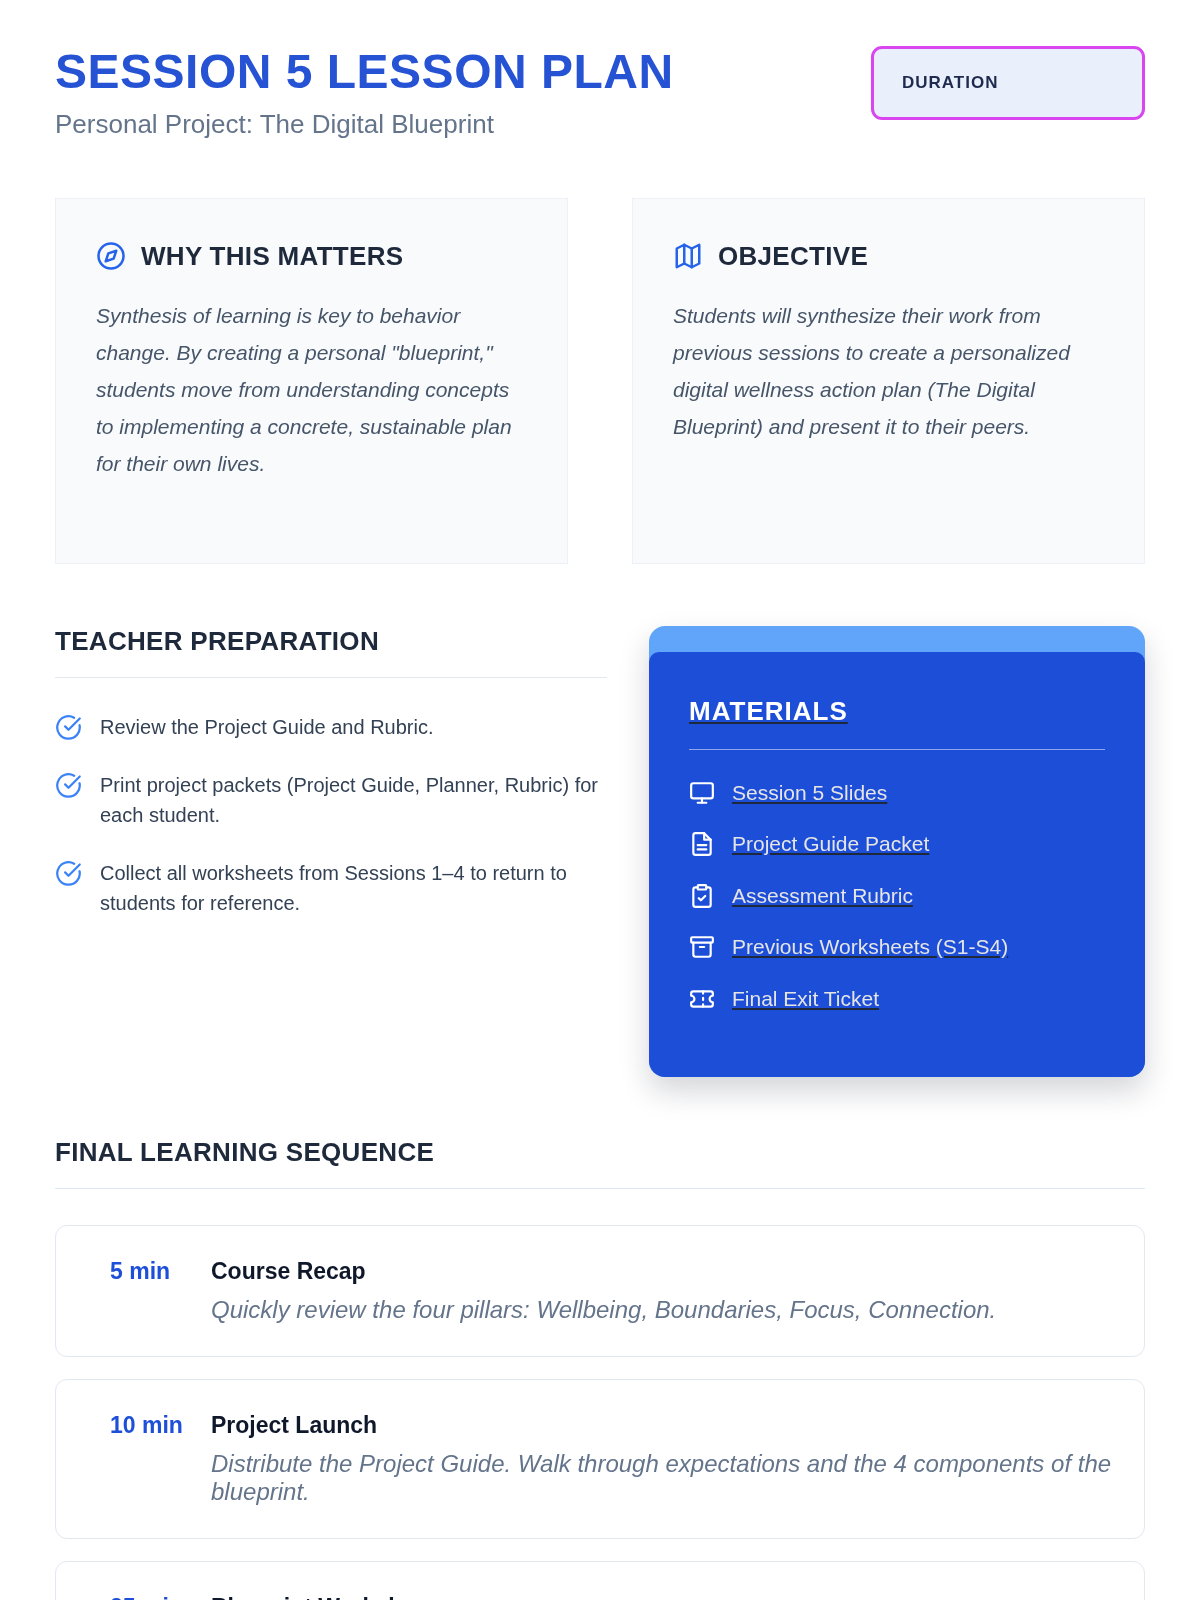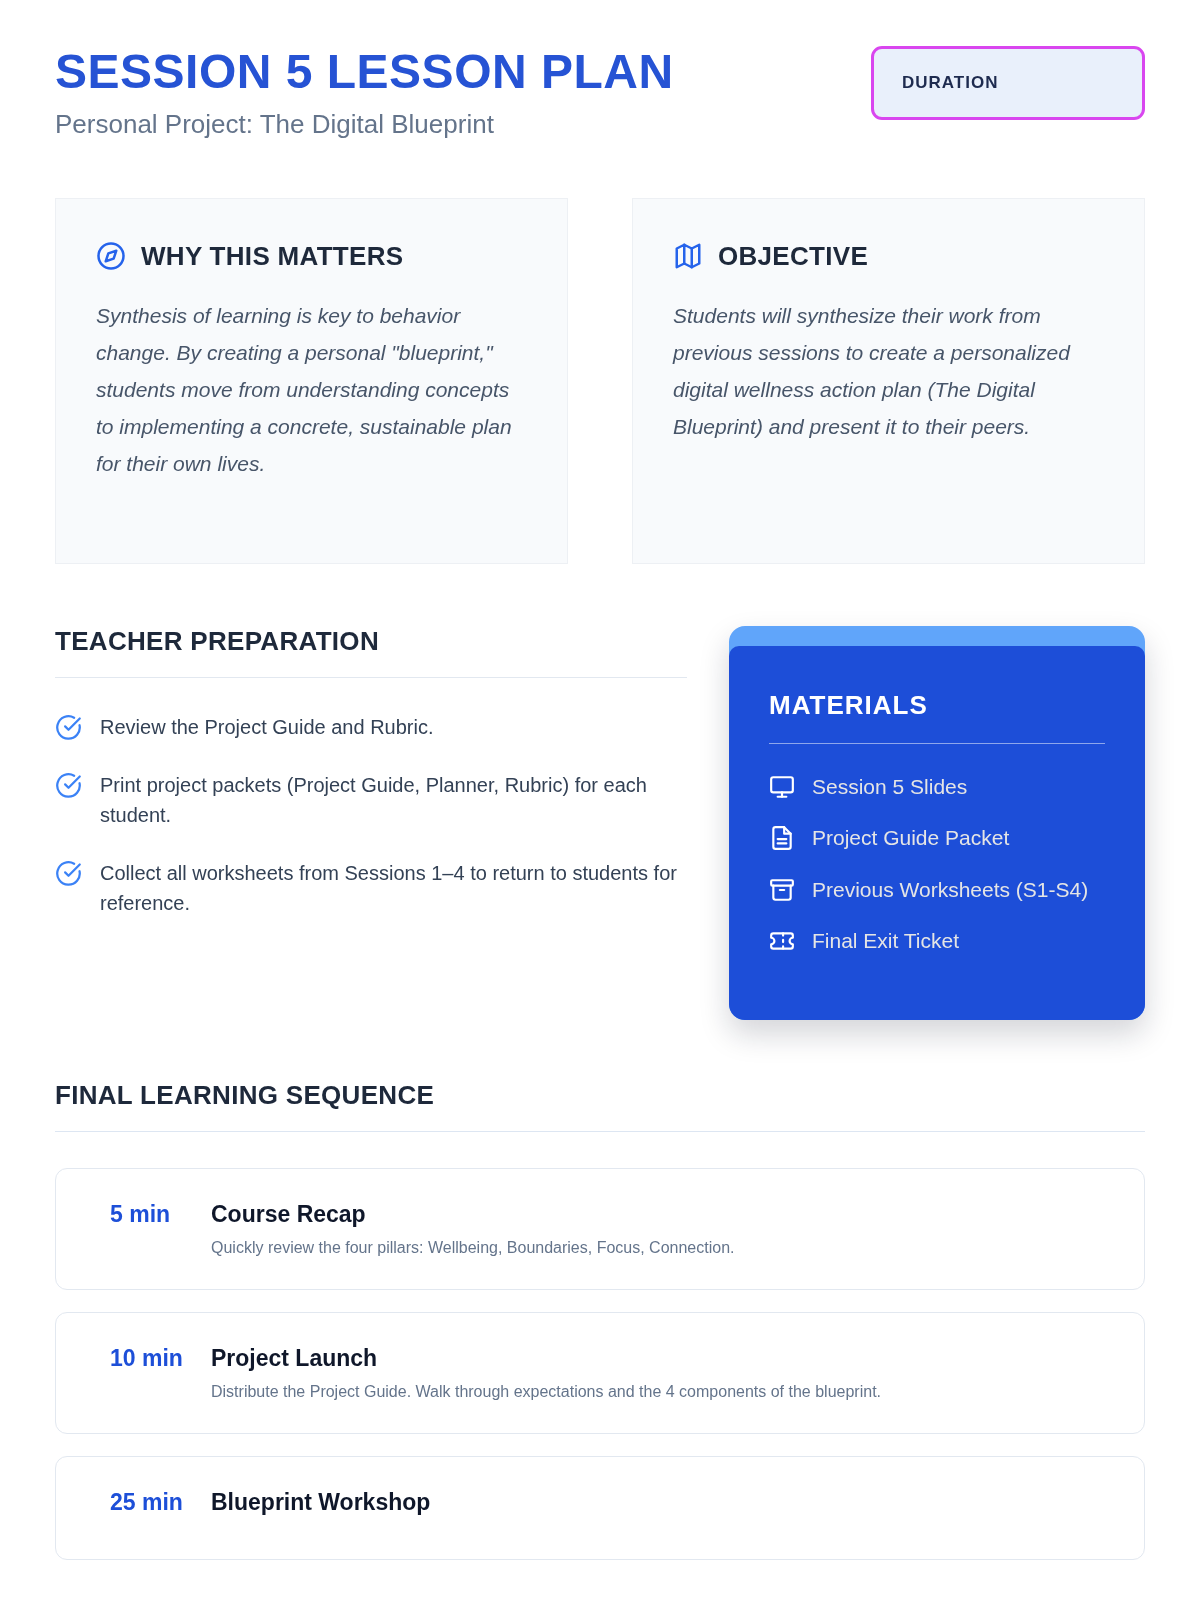--- a/index.html
+++ b/index.html
@@ -28,40 +28,40 @@
   
   .mid-row { margin-top: 62px; display: flex; align-items: flex-start; }
   .prep-col { flex: 1; padding-right: 42px; }
   .section-title { font-size: 26px; font-weight: 800; color: #1e293b; letter-spacing: 0.3px; }
   .rule { border: none; border-top: 1px solid #e2e8f0; margin-top: 20px; }
   .prep-list { list-style: none; margin-top: 34px; }
   .prep-item { display: flex; align-items: flex-start; gap: 18px; margin-bottom: 28px;
                font-size: 20px; line-height: 1.5; color: #334155; }
   .check-icon { color: #3b82f6; flex: 0 0 auto; margin-top: 2px; display: inline-flex; }
 
-  .materials-wrap { width: 416px; background: #60a5fa; border-radius: 16px; padding-top: 20px;
-                    box-shadow: 0 14px 30px rgba(15,23,42,0.18); }
+  .materials-wrap { width: 496px; background: #60a5fa; border-radius: 16px; padding-top: 26px;
+                    box-shadow: 0 14px 30px rgba(15,23,42,0.18); text-decoration: underline; }
   .materials-card { background: #1d4ed8; border-radius: 10px 10px 16px 16px; padding: 44px 40px 46px; color: #ffffff; }
   .materials-title { font-size: 26px; font-weight: 800; letter-spacing: 1px; color: #ffffff; }
   .materials-rule { border: none; border-top: 1px solid rgba(255,255,255,0.5); margin: 22px 0 28px; }
   .materials-list { list-style: none; }
   .materials-item { display: flex; align-items: center; gap: 17px; margin-bottom: 21px;
                     font-size: 21px; line-height: 1.45; color: #e5e5e5; }
   .materials-item:last-child { margin-bottom: 17px; }
   .m-icon { color: #ffffff; flex: 0 0 auto; display: inline-flex; }
 
   
   .sequence-section { margin-top: 60px; }
   .seq-rule { border: none; border-top: 1px solid #dde6f2; margin-top: 20px; }
   .seq-list { margin-top: 36px; }
   .seq-card { border: 1px solid #e2e8f0; border-radius: 12px; background: #ffffff;
               padding: 32px 28px; display: flex; align-items: flex-start; margin-bottom: 22px; }
   .seq-duration { width: 127px; flex: 0 0 auto; font-size: 23px; font-weight: 800; color: #1d4fd8; padding-left: 26px; }
   .seq-title { font-size: 23px; font-weight: 800; color: #0f172a; }
-  .seq-desc { margin-top: 11px; font-size: 16px; color: #64748b; }
+  .seq-desc { margin-top: 11px; font-style: italic; font-size: 24px; color: #64748b; }
   svg { display: block; }
 </style>
 </head>
 <body>
 
 <div class="page">
 
   <div class="header">
     <div>
       <h1 class="page-title">SESSION 5 LESSON PLAN</h1>
@@ -158,20 +158,30 @@
                   <polyline points="14 2 14 8 20 8"></polyline>
                   <line x1="16" y1="13" x2="8" y2="13"></line>
                   <line x1="16" y1="17" x2="8" y2="17"></line>
               </svg>
             </span>
             <span>Project Guide Packet</span>
           </li>
           <li class="materials-item">
             <span class="m-icon">
               <svg width="26" height="26" viewBox="0 0 24 24" fill="none" stroke="currentColor" stroke-width="2" stroke-linecap="round" stroke-linejoin="round">
+                <rect x="8" y="2" width="8" height="4" rx="1"></rect>
+                <path d="M16 4h2a2 2 0 0 1 2 2v14a2 2 0 0 1-2 2H6a2 2 0 0 1-2-2V6a2 2 0 0 1 2-2h2"></path>
+                <path d="m9 14 2 2 4-4"></path>
+              </svg>
+            </span>
+            <span>Assessment Rubric</span>
+          </li>
+          <li class="materials-item">
+            <span class="m-icon">
+              <svg width="26" height="26" viewBox="0 0 24 24" fill="none" stroke="currentColor" stroke-width="2" stroke-linecap="round" stroke-linejoin="round">
                 <rect x="2" y="3" width="20" height="5" rx="1"></rect>
                   <path d="M4 8v11a2 2 0 0 0 2 2h12a2 2 0 0 0 2-2V8"></path>
                   <line x1="10" y1="12" x2="14" y2="12"></line>
               </svg>
             </span>
             <span>Previous Worksheets (S1-S4)</span>
           </li>
           <li class="materials-item">
             <span class="m-icon">
               <svg width="26" height="26" viewBox="0 0 24 24" fill="none" stroke="currentColor" stroke-width="2" stroke-linecap="round" stroke-linejoin="round">

